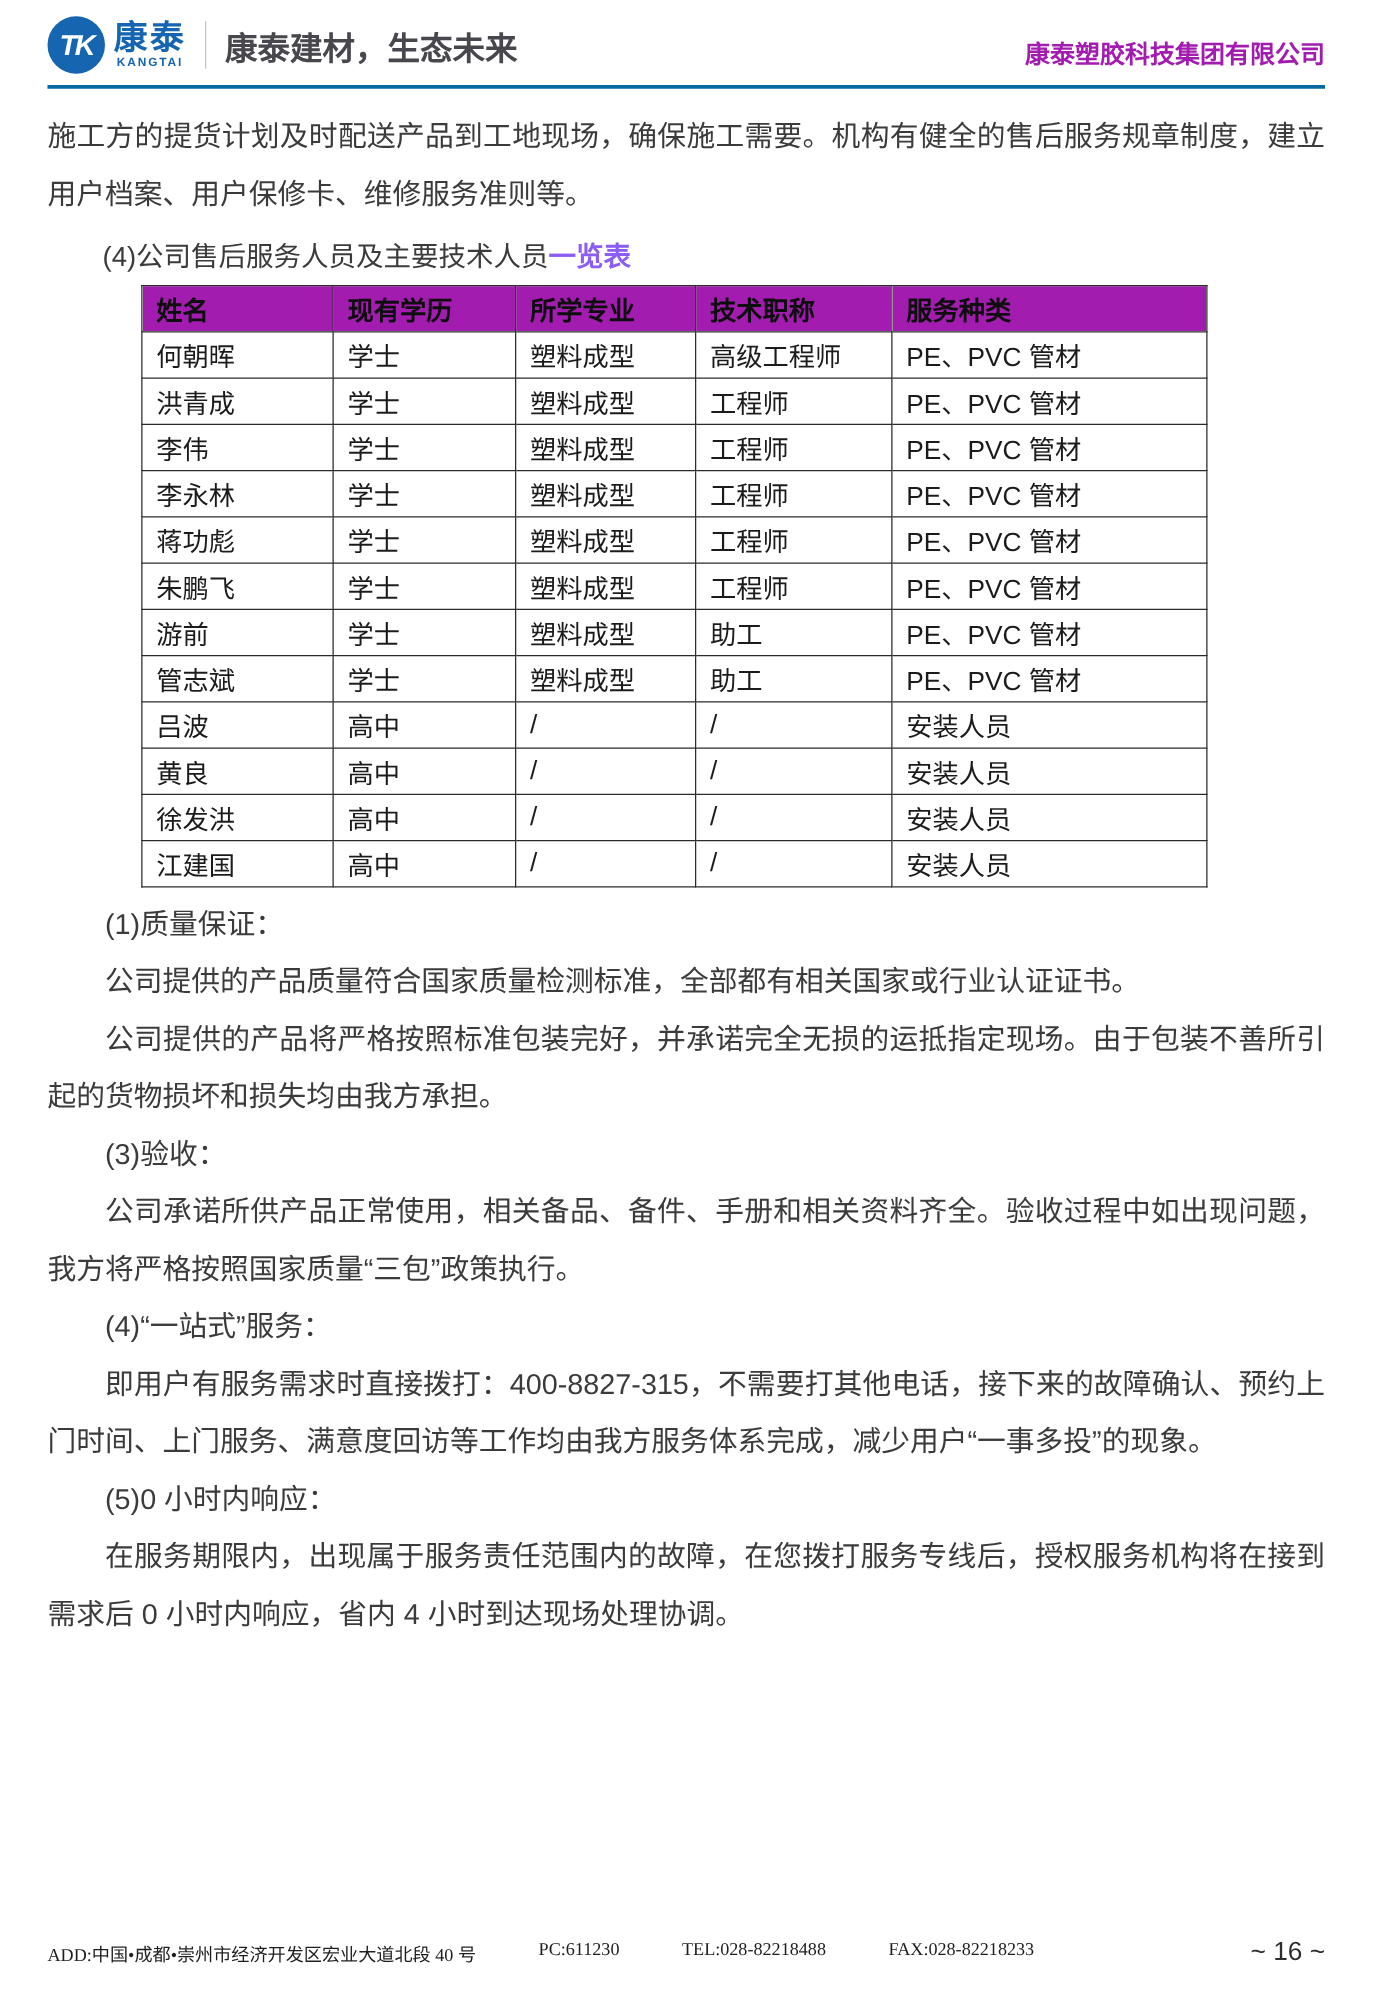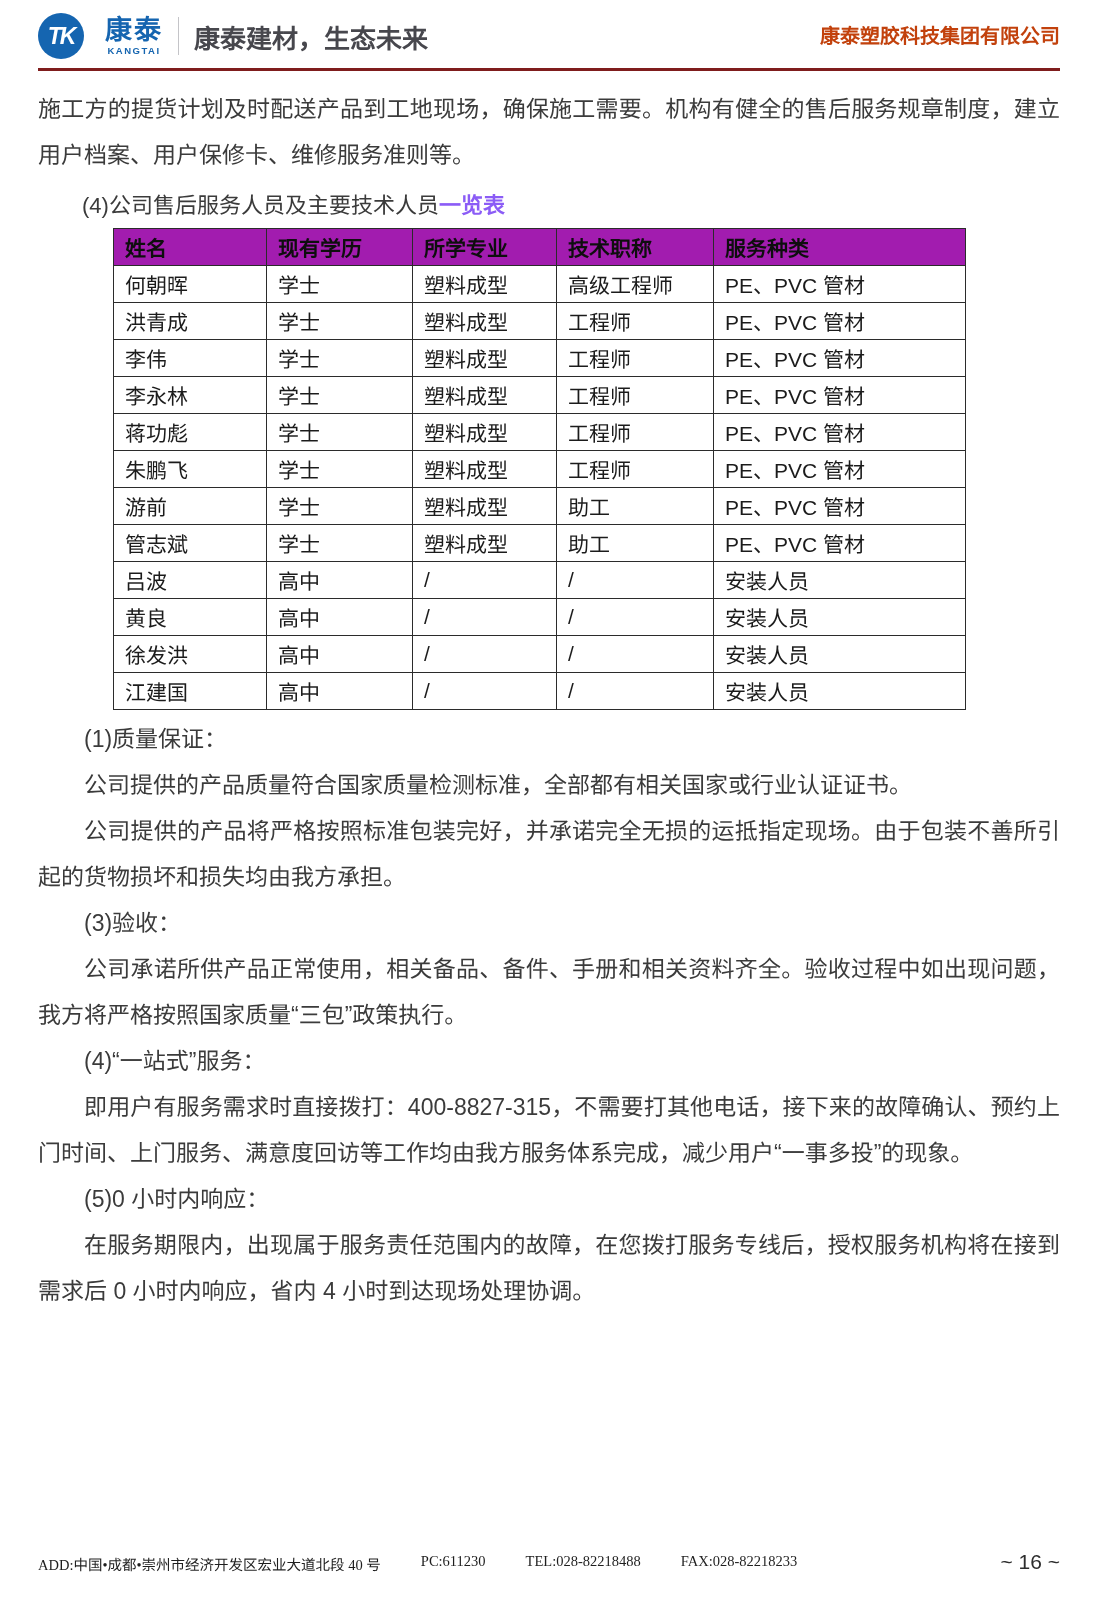--- a/index.html
+++ b/index.html
@@ -9,43 +9,43 @@
     background: #ffffff;
     font-family: "Liberation Sans", "DejaVu Sans", sans-serif;
     color: #3b3b3b;
     overflow: hidden;
   }
   .page { padding: 0 38px; }
 
   
   .page-header {
     display: flex;
-    align-items: center;
+    align-items: flex-end;
     padding-top: 13px;
     padding-bottom: 9px;
-    border-bottom: 3px solid #7f1d1d;
+    border-bottom: 3px solid #0369a1;
   }
   .brand { display: flex; align-items: center; }
   .logo-circle {
     width: 46px; height: 46px;
     border-radius: 50%;
     background: #1565b0;
     color: #ffffff;
     display: flex; align-items: center; justify-content: center;
     font-weight: bold; font-style: italic;
     font-size: 23px;
     letter-spacing: -2px;
     flex: 0 0 auto;
   }
-  .brand-names { margin-left: 21px; display: flex; flex-direction: column; align-items: center; line-height: 1; }
+  .brand-names { margin-left: 7px; display: flex; flex-direction: column; align-items: center; line-height: 1; }
   .brand-cn { color: #1565b0; font-weight: bold; font-size: 27px; letter-spacing: 2px; }
   .brand-en { color: #1565b0; font-weight: bold; font-size: 9.5px; letter-spacing: 1.5px; margin-top: 2px; }
   .brand-divider { width: 1px; height: 38px; background: #c4c4c8; margin: 0 15px; align-self: center; }
   .brand-tagline { font-size: 26px; font-weight: bold; color: #47474d; align-self: center; }
-  .company-name { margin-left: auto; font-size: 20px; font-weight: bold; color: #c2410c; padding-bottom: 3px; }
+  .company-name { margin-left: auto; font-size: 20px; font-weight: bold; color: #a21caf; padding-bottom: 3px; }
 
   
   .para {
     font-size: 23px;
     line-height: 46px;
     text-align: justify;
     color: #3b3b3b;
   }
   .intro { margin-top: 15px; }
   .indent { text-indent: 2em; }
@@ -81,21 +81,21 @@
   
   .promise-heading { margin-top: 6px; }
 
   
   .page-footer {
     position: absolute;
     left: 38px; right: 38px; bottom: 26px;
     display: flex; align-items: flex-end;
   }
   .footer-left {
-    display: flex; gap: 40px;
+    display: flex; gap: 50px;
     font-family: "Liberation Serif", "DejaVu Serif", serif;
     font-size: 14.5px;
     color: #1e1e1e;
     white-space: nowrap;
   }
   .page-number {
     margin-left: auto;
     font-size: 21px;
     color: #2e2e2e;
     font-family: "Liberation Sans", sans-serif;

